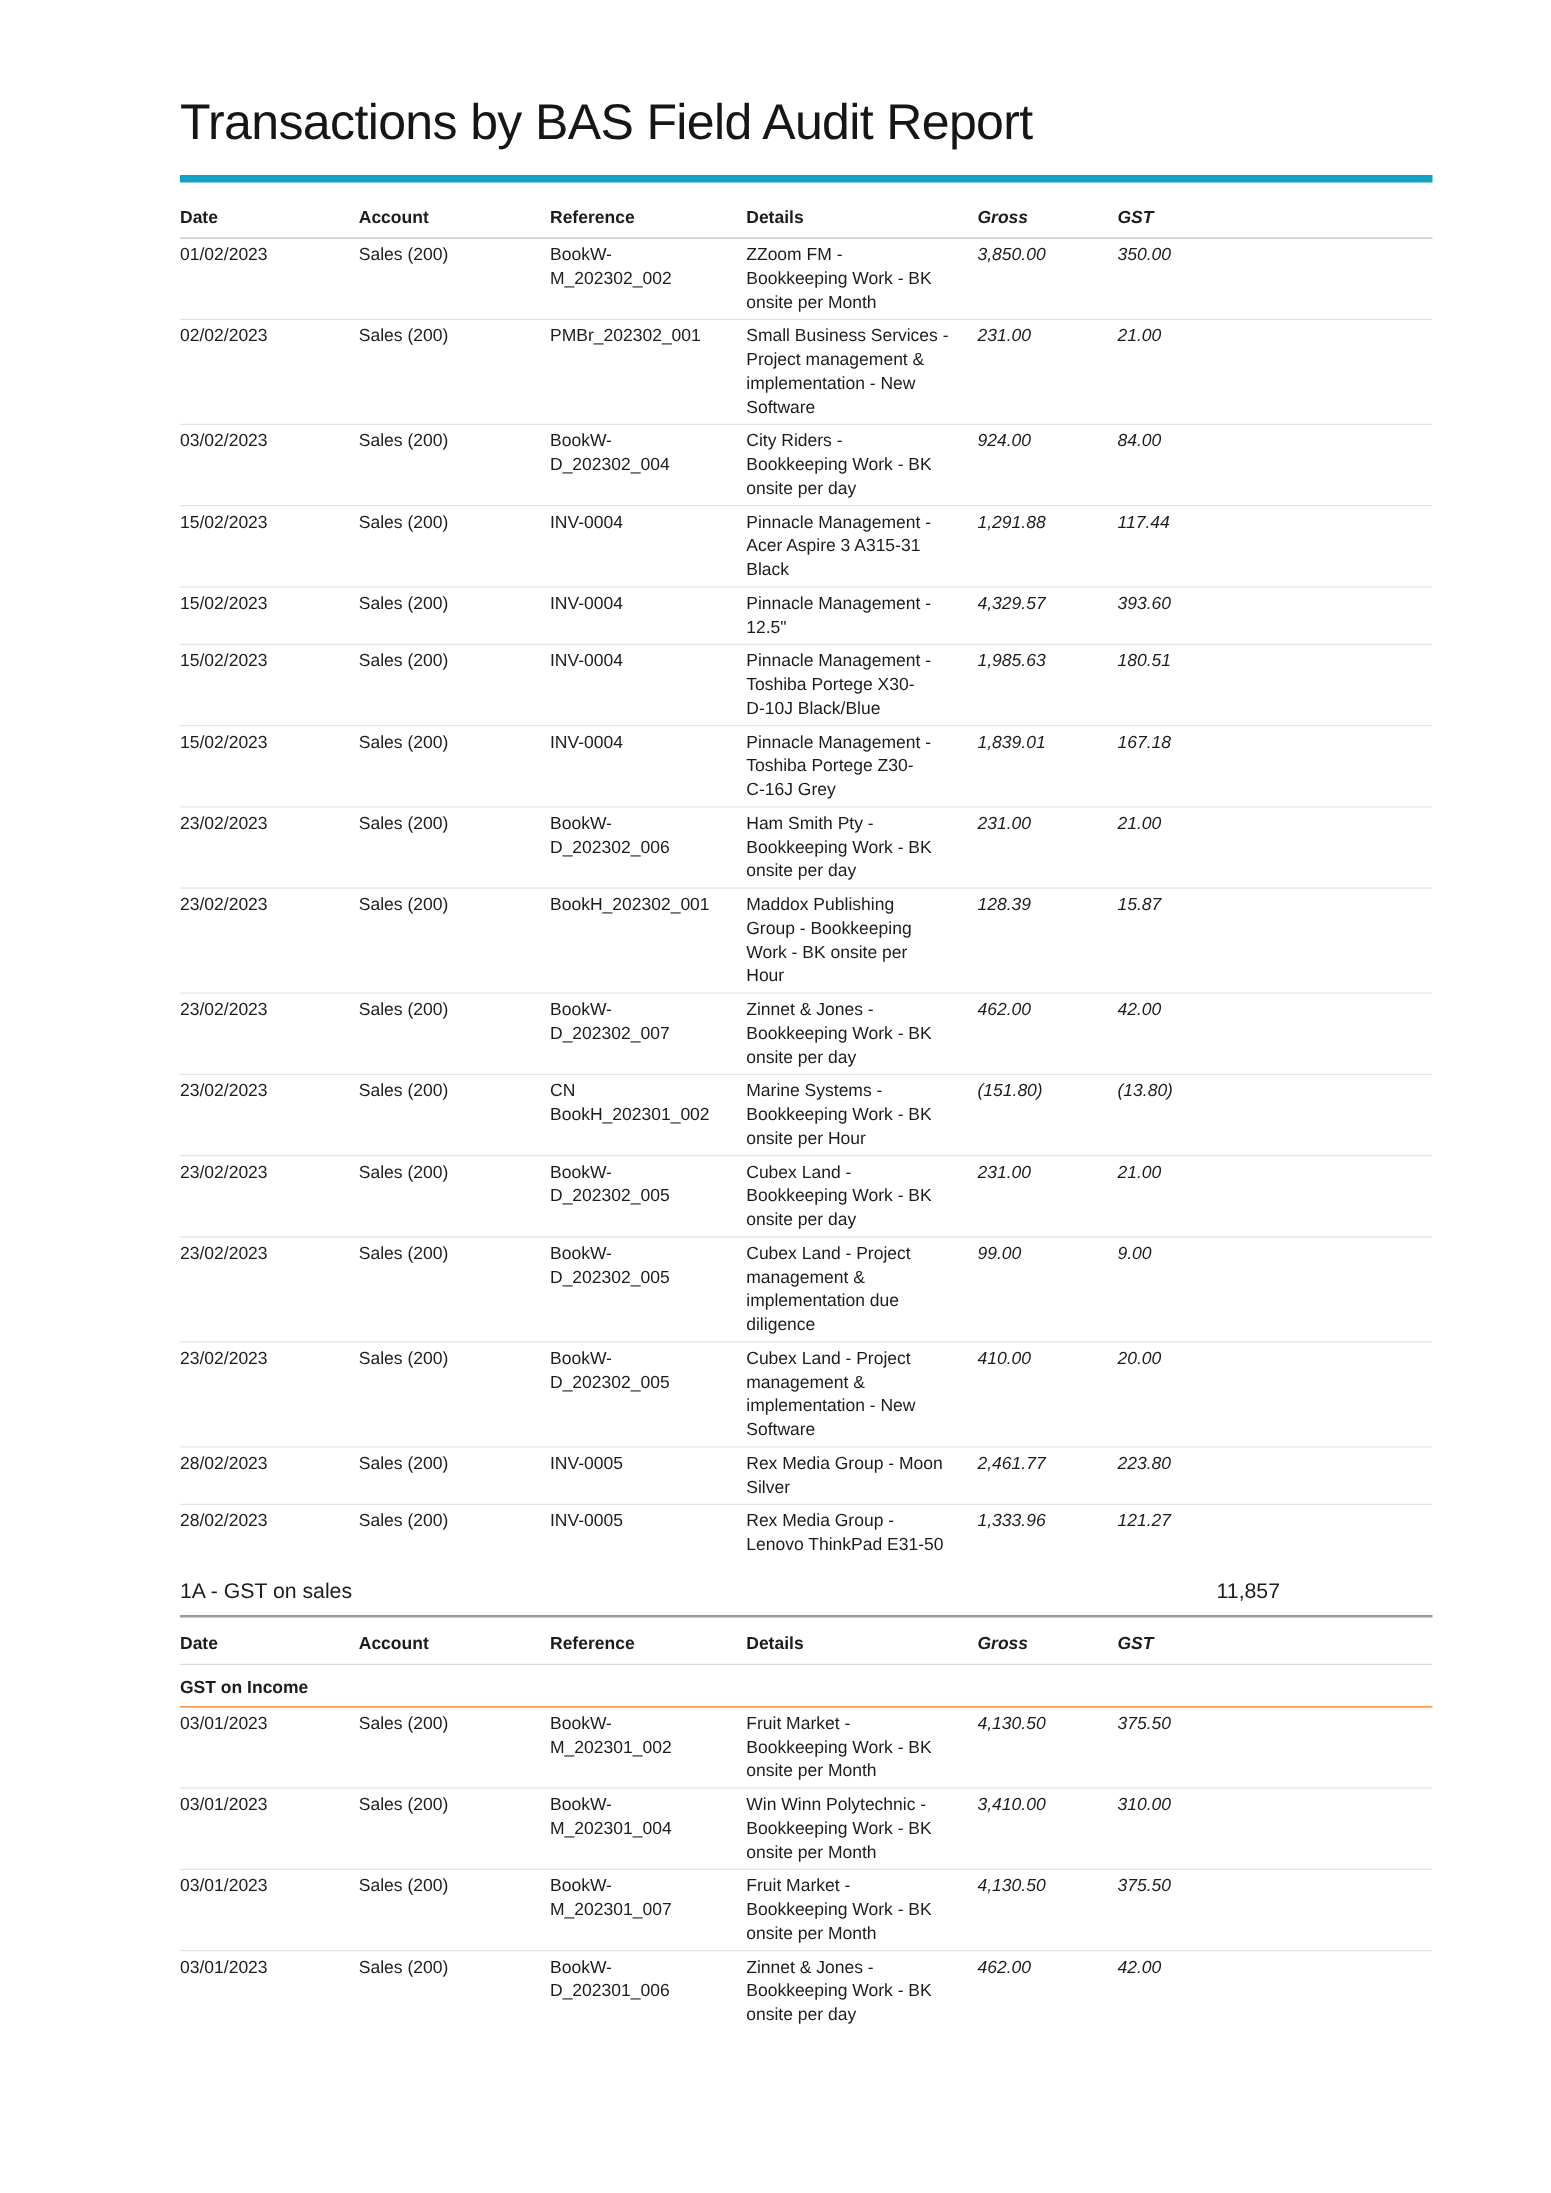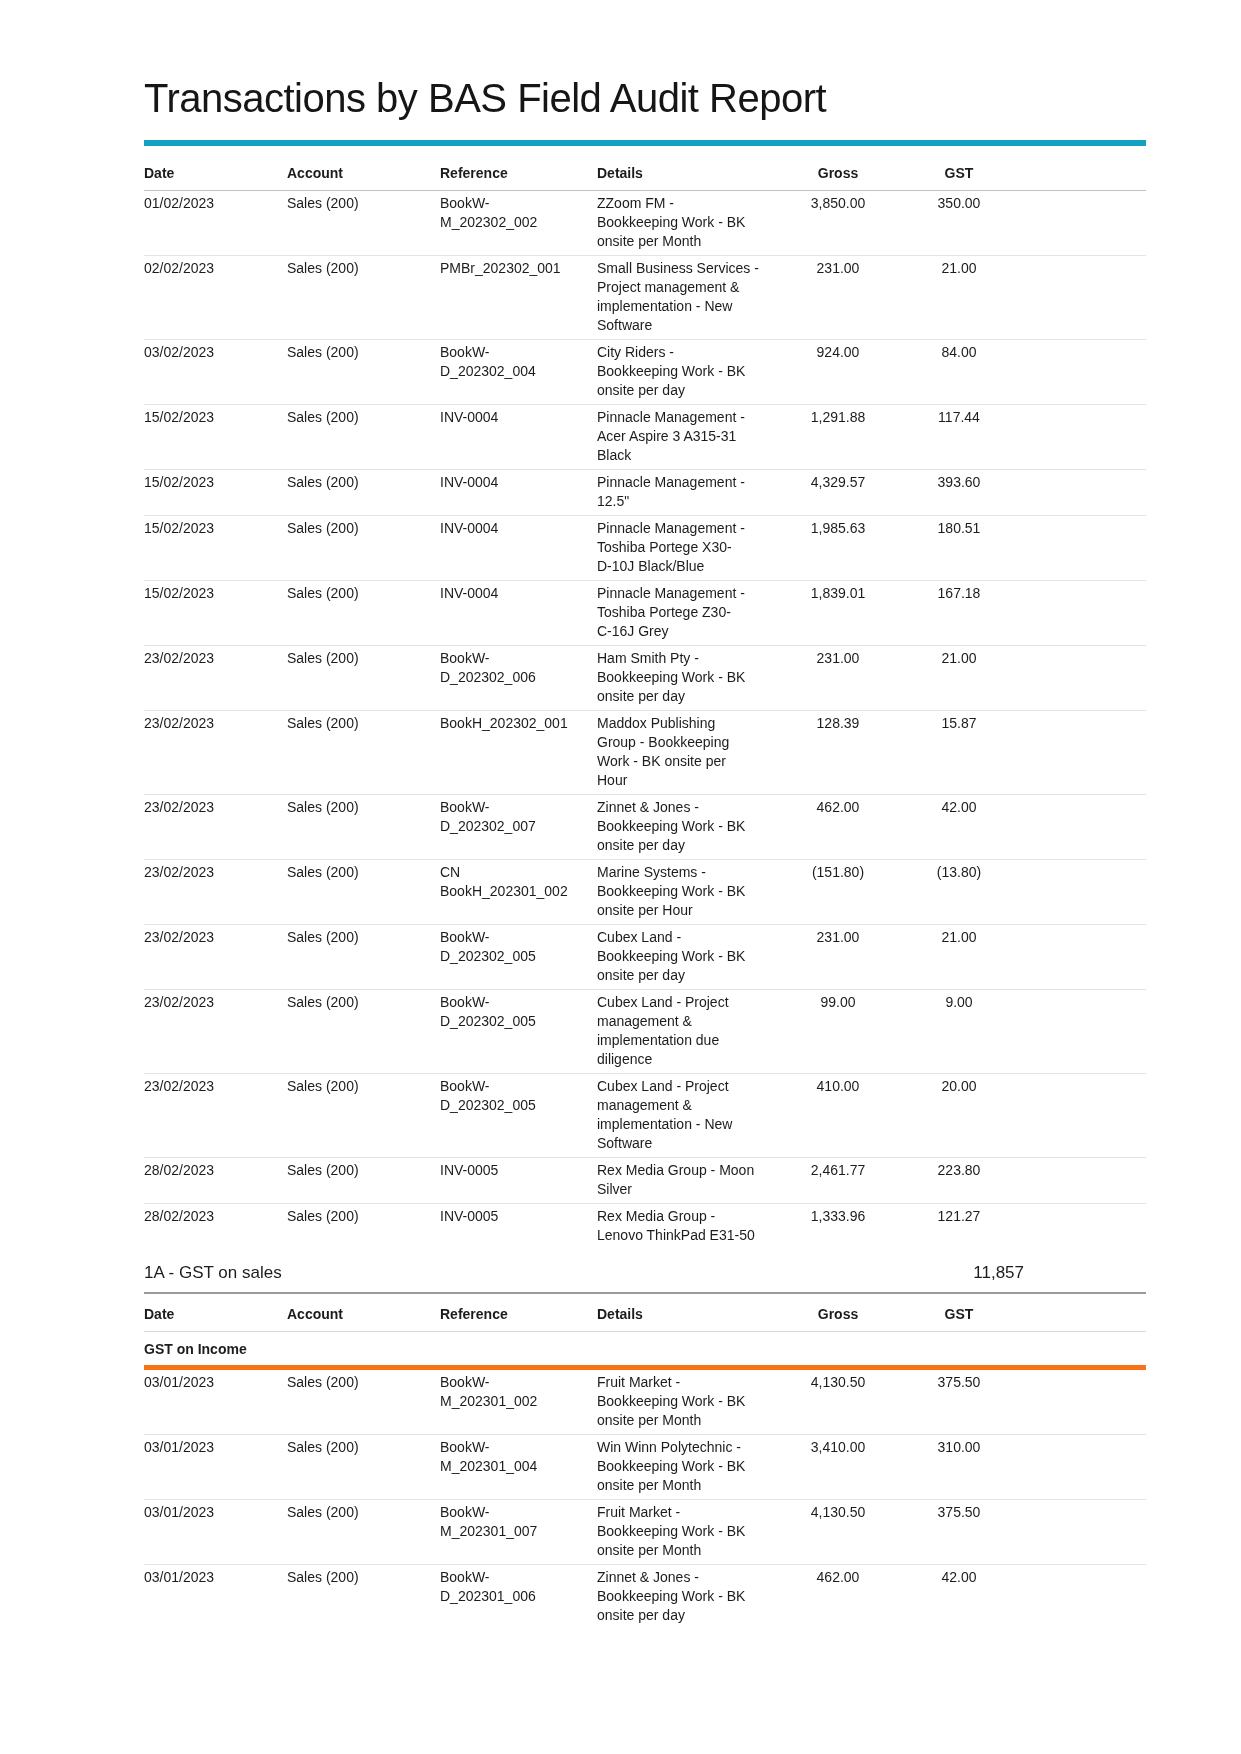--- a/index.html
+++ b/index.html
@@ -17,24 +17,24 @@
   .tables { margin-top:12px; }
   .grid {
     display:grid;
     grid-template-columns:143px 153px 157px 185px 112px 130px 1fr;
   }
   .thead { border-bottom:1px solid #c2c2c2; padding:6px 0 7px 0; }
   .thead .th { font-weight:700; font-size:14px; line-height:19px; }
   .row { border-bottom:1px solid #e3e3e3; padding:3px 0 4px 0; }
   .rows .row:last-child { border-bottom:none; }
   .cell { font-size:14px; line-height:19px; white-space:pre-line; padding-right:10px; }
-  .num { text-align:center; padding-right:0; }
+  .num { text-align:left; padding-right:0;font-style:italic; }
   .group-label {
     font-weight:700; font-size:14px; line-height:19px;
-    padding:8px 0 6px 0; border-bottom:5px solid #f97316;
+    padding:8px 0 6px 0; border-bottom:1px solid #f97316;
   }
   .subtotal {
     display:flex; align-items:baseline; justify-content:space-between;
     padding:13px 0 9px 0; border-bottom:2px solid #9a9a9a;
     font-size:17px; line-height:21px;
   }
   .subtotal .subtotal-value { margin-right:122px; }
   .table2 { margin-top:2px; }
   .table2 .thead { padding:9px 0 7px 0; border-bottom:1px solid #d9d9d9; }
   .footer { position:absolute; left:112px; top:1624px; width:1002px; }

